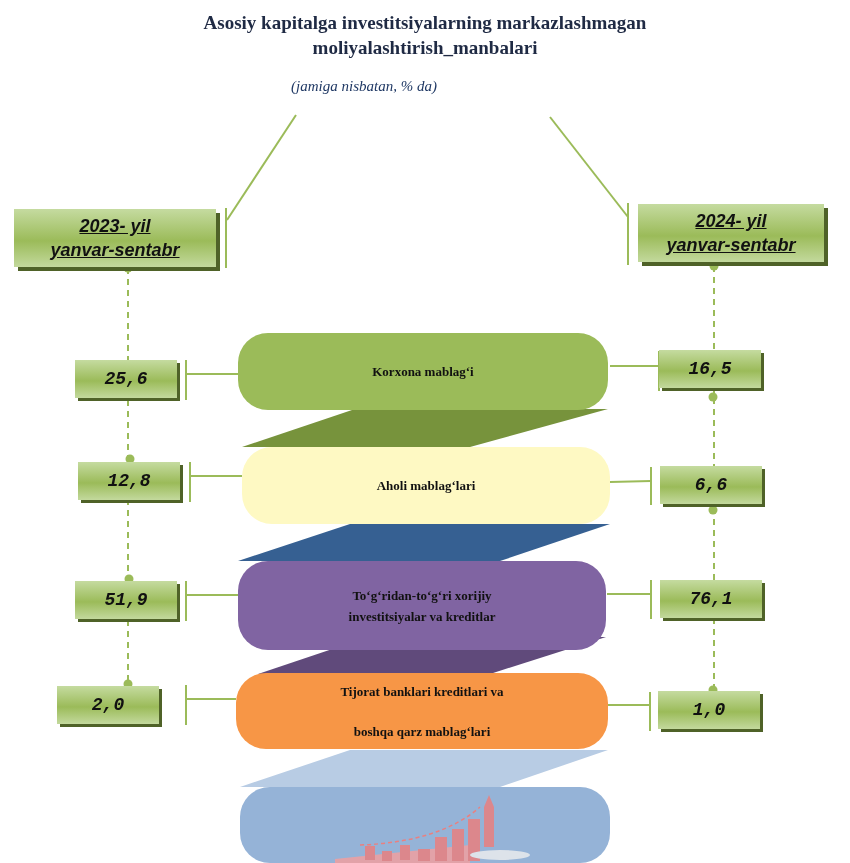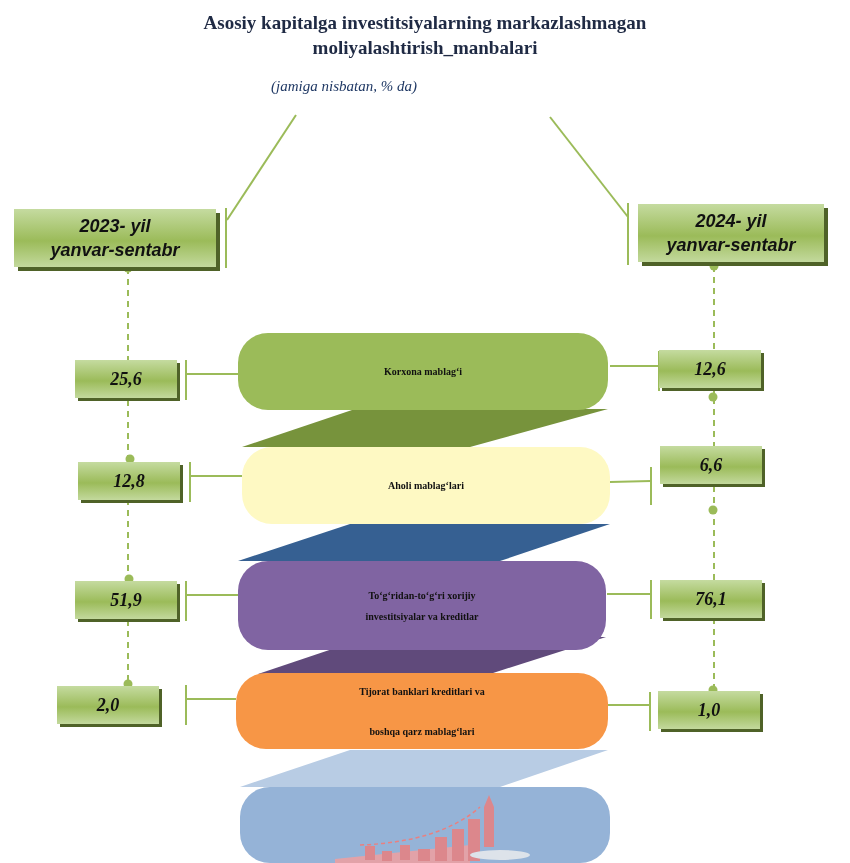--- a/index.html
+++ b/index.html
@@ -1,22 +1,22 @@
 <!DOCTYPE html>
 <html><head>
 <meta charset="utf-8">
 <style>
   html, body { margin: 0; padding: 0; background: #ffffff; }
   body { width: 850px; height: 863px; position: relative; overflow: hidden; font-family: "Liberation Serif", serif; }
   .title { position: absolute; left: 0; width: 850px; text-align: center; font-weight: bold; font-size: 19px; color: #1f2a44; line-height: 25px; }
-  .subtitle { position: absolute; left: 0; width: 688px; top: 78px; text-align: center; font-style: italic; font-size: 15px; color: #1f3864; }
+  .subtitle { position: absolute; left: 0; width: 688px; top: 78px; text-align: center; font-style: italic; font-size: 15px; color: #1f3864; padding-left: 20px; }
   svg.lines { position: absolute; left: 0; top: 0; }
-  .year-box { position: absolute; width: 202px; height: 58px; background: linear-gradient(#c5dba0, #9bbb59 55%, #c3d99d); box-shadow: 4px 4px 0 #4f6228; text-align: center; font-family: "Liberation Sans", sans-serif; font-weight: bold; font-style: italic; font-size: 18px; line-height: 24px; color: #111; display: flex; flex-direction: column; justify-content: center; }
-  .val-box { position: absolute; width: 102px; height: 38px; background: linear-gradient(#c5dba0, #9bbb59 55%, #c3d99d); box-shadow: 3px 3px 0 #4f6228; text-align: center; font-family: Liberation Serif, serif; font-weight: bold; font-style: italic; font-size: 18px; line-height: 38px; color: #111; }
-  .band { position: absolute; display: flex; align-items: center; justify-content: center; text-align: center; font-weight: bold; font-size: 10px; line-height: 21px; color: #111; border-radius: 30px; }
+  .year-box { position: absolute; width: 202px; height: 58px; background: linear-gradient(#c5dba0, #9bbb59 55%, #c3d99d); box-shadow: 4px 4px 0 #4f6228; text-align: center; font-family: "Liberation Sans", sans-serif; font-weight: bold; font-style: italic; font-size: 18px; line-height: 24px; color: #111; display: flex; flex-direction: column; justify-content: center; text-decoration: underline; }
+  .val-box { position: absolute; width: 102px; height: 38px; background: linear-gradient(#c5dba0, #9bbb59 55%, #c3d99d); box-shadow: 3px 3px 0 #4f6228; text-align: center; font-family: Liberation Mono, monospace; font-weight: bold; font-style: italic; font-size: 18px; line-height: 38px; color: #111; }
+  .band { position: absolute; display: flex; align-items: center; justify-content: center; text-align: center; font-weight: bold; font-size: 13px; line-height: 21px; color: #111; border-radius: 30px; }
   .band span { display: block; }
 </style>
 </head>
 <body>
 
 <div class="title" style="top:10px;">Asosiy kapitalga  investitsiyalarning markazlashmagan</div>
 <div class="title" style="top:35px;">moliyalashtirish_manbalari</div>
 <div class="subtitle">(jamiga  nisbatan, % da)</div>
 
 <svg class="lines" width="850" height="863">
@@ -105,16 +105,16 @@
     <path d="M 120 58 Q 200 55 240 20" stroke="#e98080" stroke-width="1.5" stroke-dasharray="4,3" fill="none"></path>
     <ellipse cx="260" cy="68" rx="30" ry="5" fill="#dde3ea"></ellipse>
   </svg>
 </div>
 
 <div class="val-box" style="left:75px; top:360px;">25,6</div>
 <div class="val-box" style="left:78px; top:462px;">12,8</div>
 <div class="val-box" style="left:75px; top:581px;">51,9</div>
 <div class="val-box" style="left:57px; top:686px;">2,0</div>
 
-<div class="val-box" style="left:659px; top:350px;">12,6</div>
-<div class="val-box" style="left:660px; top:446px;">6,6</div>
+<div class="val-box" style="left:659px; top:350px;">16,5</div>
+<div class="val-box" style="left:660px; top:466px;">6,6</div>
 <div class="val-box" style="left:660px; top:580px;">76,1</div>
 <div class="val-box" style="left:658px; top:691px;">1,0</div>
 
 </body></html>

